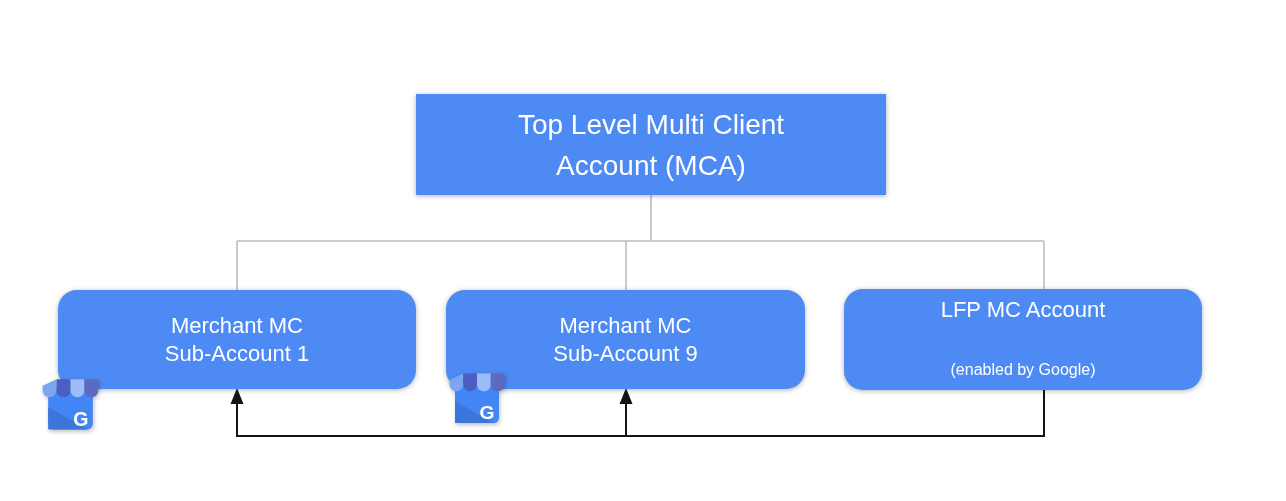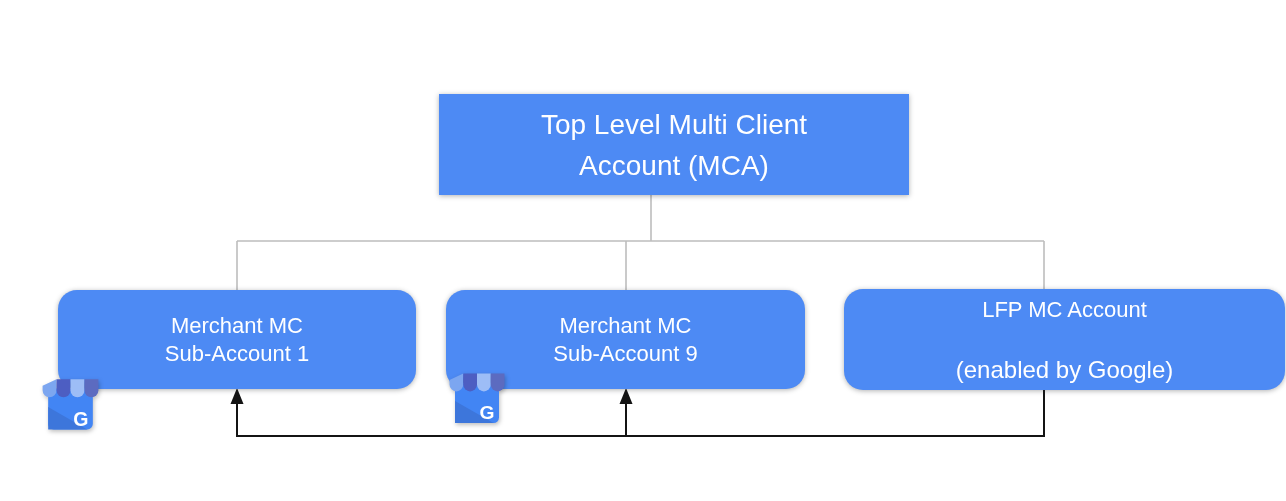--- a/index.html
+++ b/index.html
@@ -30,31 +30,30 @@
     background: var(--node-fill, #4d8af4);
     color: var(--node-text, #ffffff);
     text-align: center;
     box-shadow: 0 1px 5px rgba(32, 33, 36, 0.35);
   }
   .node.root {
     left: 416px; top: 94px;
     width: 470px; height: 101px;
     font-size: 28px;
     line-height: 41px;
-    margin-left: 23px;
   }
   .node.child {
     font-size: 22px;
     line-height: 28px;
     border-radius: 19px;
   }
   .node.child1 { left: 58px;  top: 290px; width: 358px; height: 99px; }
   .node.child2 { left: 446px; top: 290px; width: 359px; height: 99px; }
-  .node.child3 { left: 844px; top: 289px; width: 441px; height: 101px; gap: 32px; }
-  .node .sub { font-size: 24px; }
+  .node.child3 { left: 844px; top: 289px; width: 358px; height: 101px; gap: 32px; }
+  .node .sub { font-size: 16px; }
   .gmb-icon {
     position: absolute;
     filter: drop-shadow(1px 2px 2px rgba(0, 0, 0, 0.25));
   }
   .gmb-icon.icon1 { left: 37px;  top: 367px; width: 67px; height: 69px; }
   .gmb-icon.icon2 { left: 444px; top: 362px; width: 66px; height: 67px; }
 </style>
 </head>
 <body>
 

